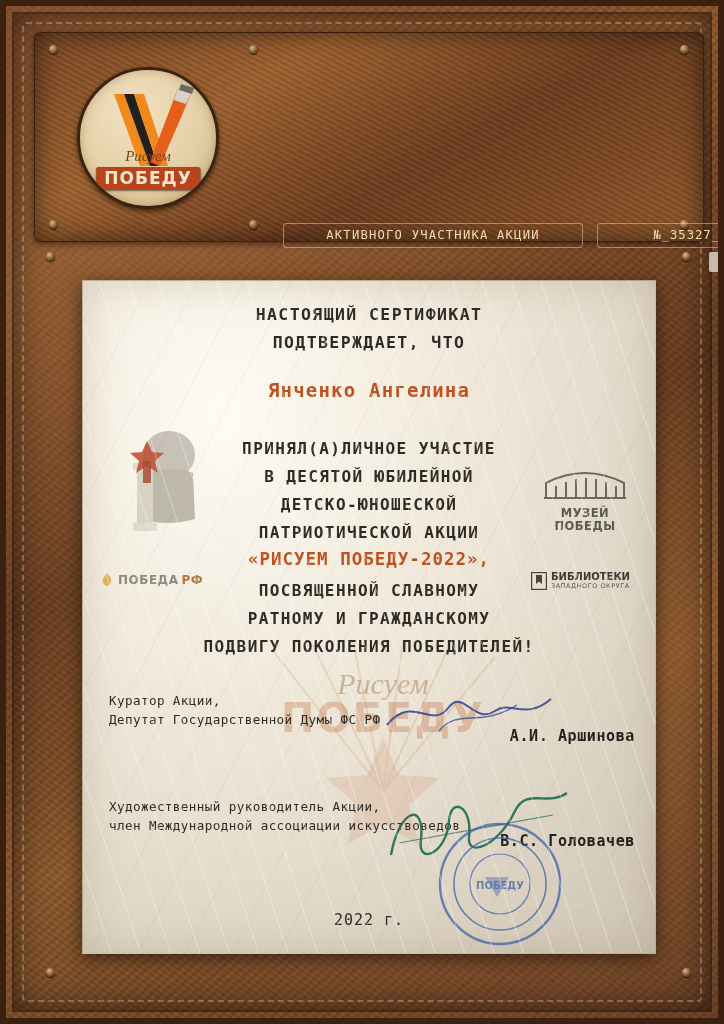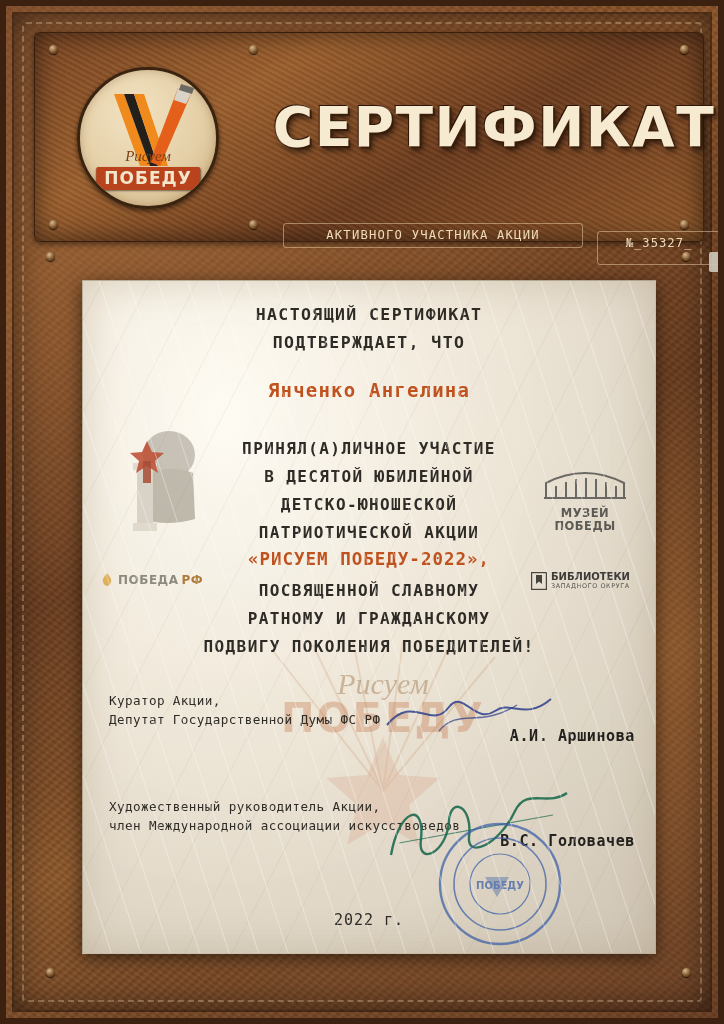--- a/index.html
+++ b/index.html
@@ -152,30 +152,30 @@
     letter-spacing: 1.2px;
     color: #f0dcb8;
     border: 1px solid rgba(235,210,170,0.5);
     border-radius: 3px;
     padding: 4px 0 5px 0;
     box-sizing: border-box;
   }
   .certno {
     position: absolute;
     left: 562px;
-    top: 198px;
+    top: 190px;
     width: 124px;
-    text-align: center;
+    text-align: right;
     font-family: "DejaVu Sans Mono", monospace;
     font-size: 12.2px;
     letter-spacing: 1px;
     color: #f0dcb8;
     border: 1px solid rgba(235,210,170,0.5);
     border-radius: 3px;
-    padding: 4px 0 14px 0;
+    padding: 4px 0 5px 0;
     box-sizing: border-box;
   }
 
   
   .paper {
     position: absolute;
     left: 76px;
     top: 274px;
     width: 572px;
     height: 672px;
@@ -431,21 +431,20 @@
           <path d="M101 14 L114 18 L112 24 L99 20 Z" fill="#6d6a63"></path>
         </g>
       </svg>
       <span class="ribbon-label lbl-risuem">Рисуем</span>
       <span class="ribbon-label lbl-pobedu">ПОБЕДУ</span>
     </div>
 
     <div class="kicker-rule-left" style="left:246px; width:0px;"></div>
     <div class="kicker-rule-right" style="right:24px; width:0px;"></div>
 
-    <div class="title">СЕРТИФИКАТ</div>
     <div class="subline">АКТИВНОГО УЧАСТНИКА АКЦИИ</div>
     <div class="certno">№_35327_</div>
   </div>
 
   <div class="edge-artifact"></div>
 
   <div class="paper">
 
     <svg class="illus" viewBox="0 0 120 120">
       <g opacity="0.55">

